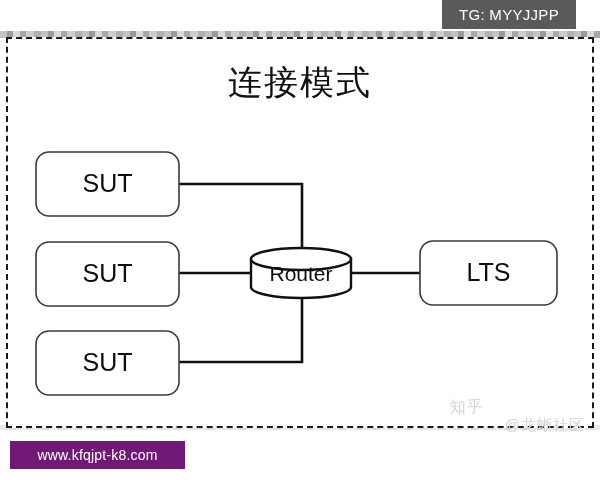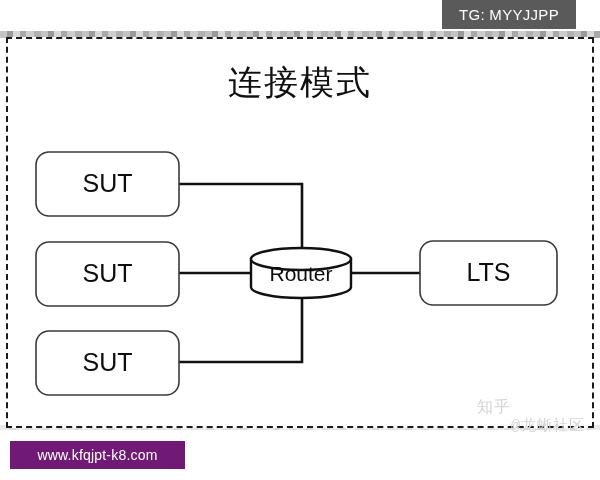--- a/index.html
+++ b/index.html
@@ -162,27 +162,26 @@
   
   .watermark {
     position: absolute;
     left: 440px;
     top: 396px;
     width: 145px;
     height: 22px;
     display: flex;
     align-items: center;
     justify-content: flex-end;
-    gap: 0;
+    gap: 21px;
     color: #d2d2d2;
     font-size: 16px;
     letter-spacing: 1px;
     z-index: 30;
     user-select: none;
-    font-family: Liberation Mono, monospace;
   }
   .watermark .wm-logo { font-size: 16px; color: #d4d4d4; }
   .watermark .wm-at { font-size: 15px; color: #d4d4d4; margin-top: 37px; }
 </style>
 </head>
 <body>
 
 <div class="noise-band"></div>
 <div class="noise-band-bottom"></div>
 

